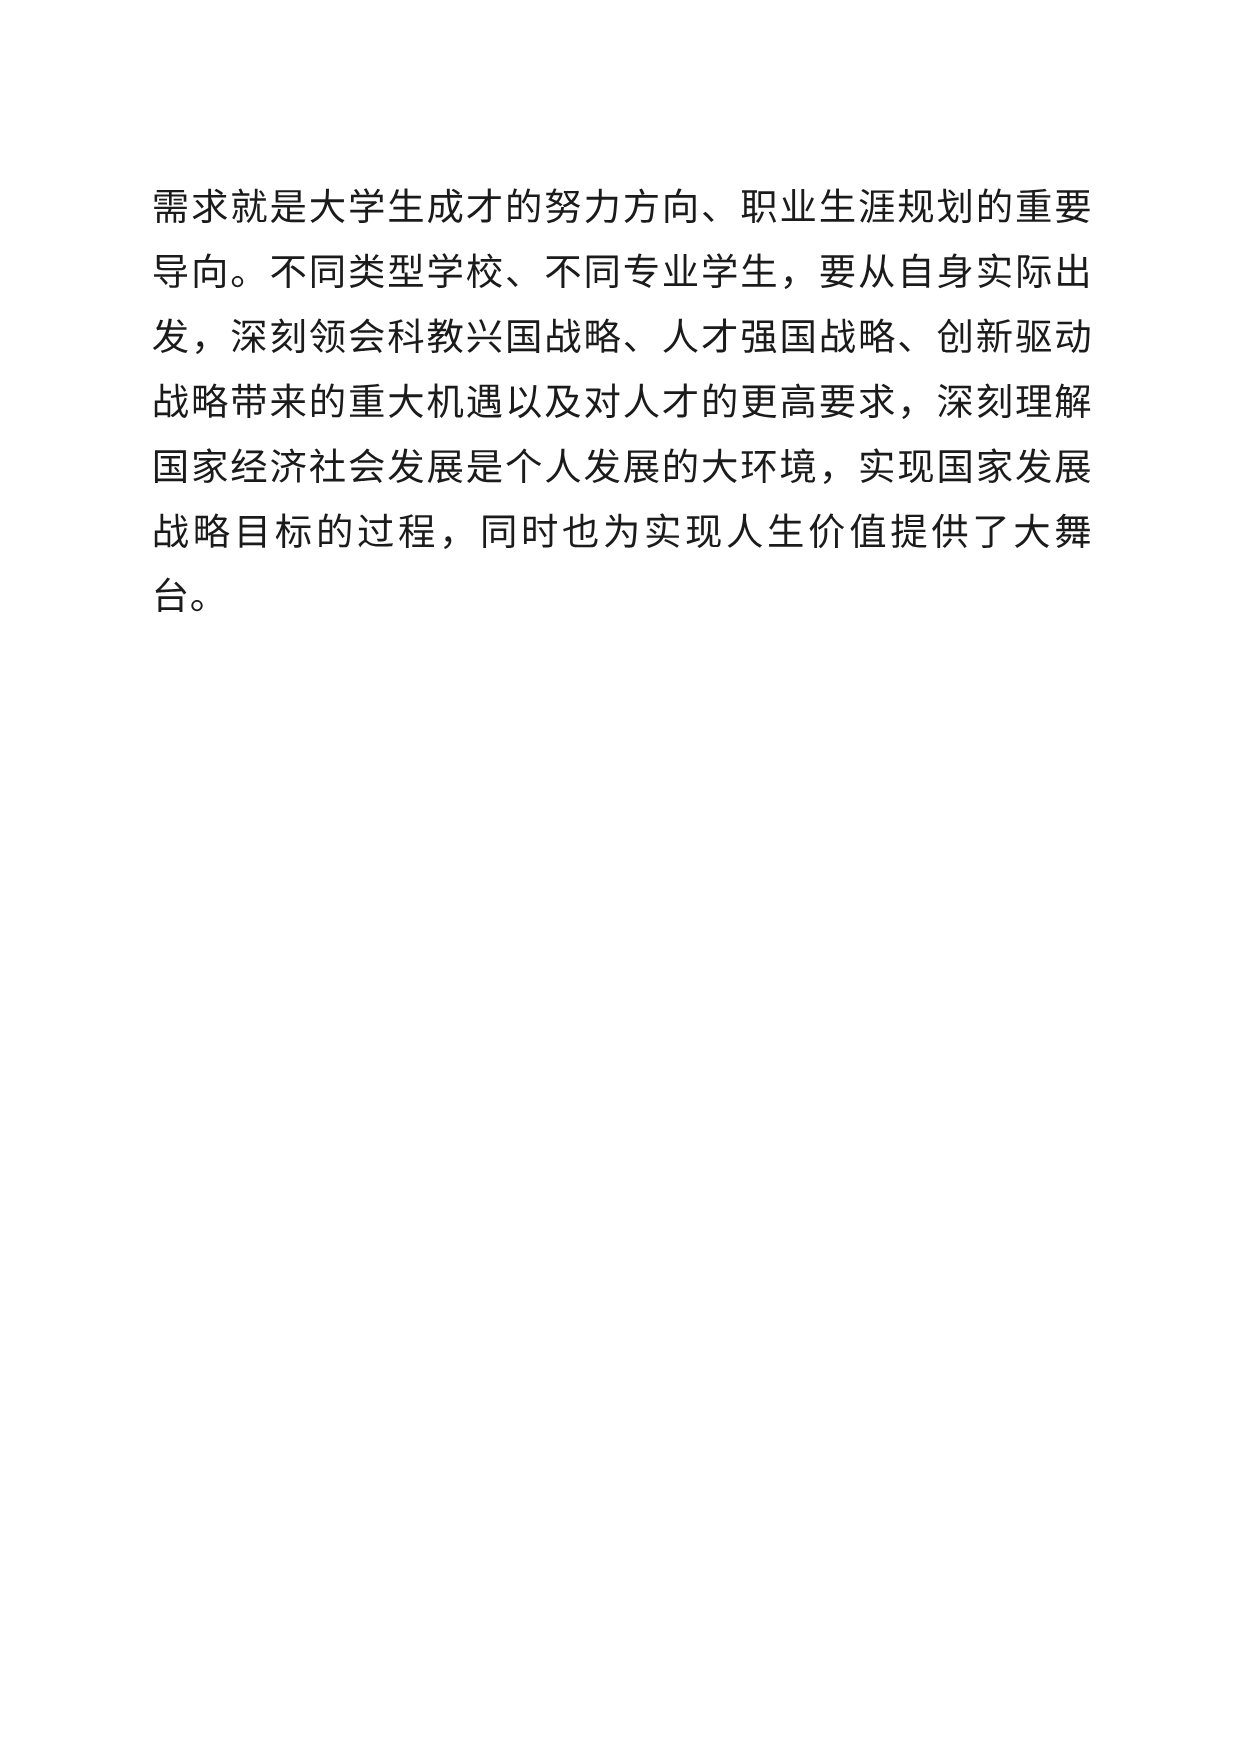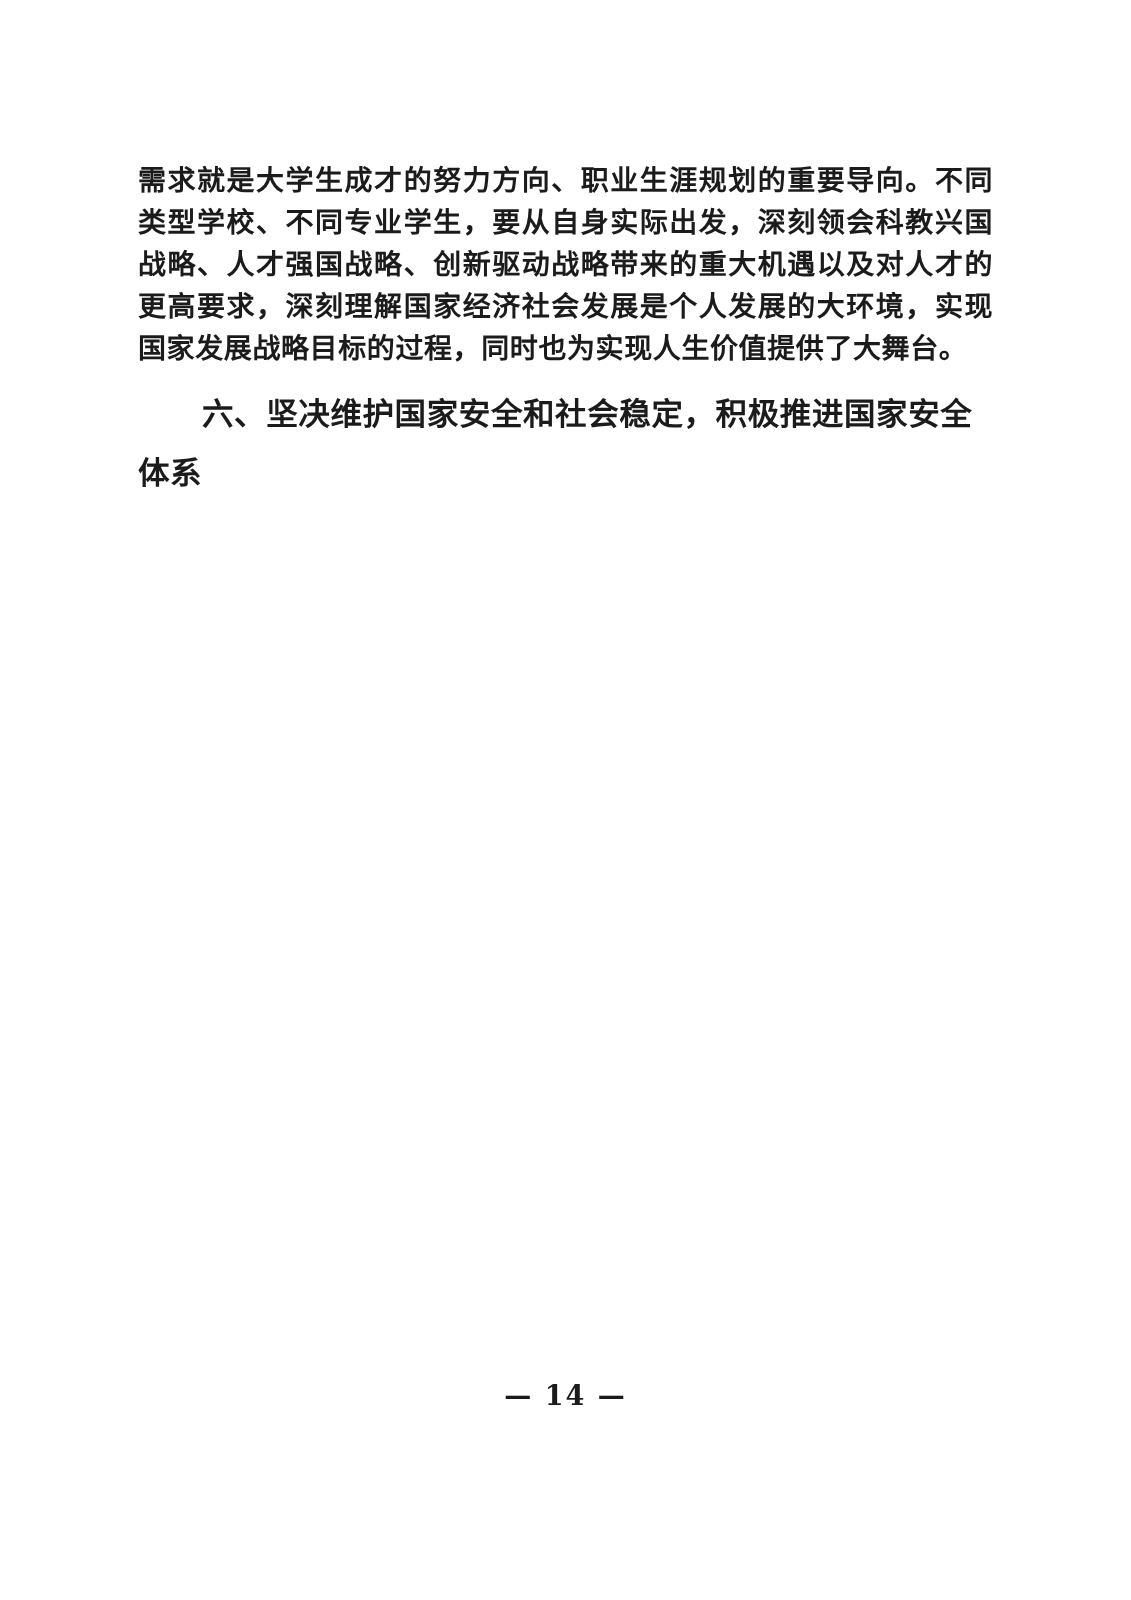--- a/index.html
+++ b/index.html
@@ -18,26 +18,26 @@
     color: #1b1b1b;
   }
   .content {
     position: absolute;
     left: 138px;
     top: 160px;
     width: 855px;
   }
   .para {
     margin: 0 0 2px 0;
-    font-size: 28px;
-    line-height: 42px;
+    font-size: 34px;
+    line-height: 59px;
     letter-spacing: 0.6px;
     text-align: justify;
     text-justify: inter-ideograph;
-    font-weight: 700;
+    font-weight: 400;
   }
   .para.indent {
     text-indent: 64px;
   }
   .heading {
     margin: 8px 0 0 0;
     font-size: 31.5px;
     line-height: 59px;
     letter-spacing: 0.6px;
     font-weight: 700;
@@ -68,19 +68,17 @@
 
   <div class="content">
 
     <p class="para">需求就是大学生成才的努力方向、职业生涯规划的重要导向。不同类型学校、不同专业学生，要从自身实际出发，深刻领会科教兴国战略、人才强国战略、创新驱动战略带来的重大机遇以及对人才的更高要求，深刻理解国家经济社会发展是个人发展的大环境，实现国家发展战略目标的过程，同时也为实现人生价值提供了大舞台。</p>
 
     <div class="spacer-sm"></div>
 
 
 
 
-    <h2 class="heading section">六、坚决维护国家安全和社会稳定，积极推进国家安全体系</h2>
 
   </div>
 
-  <div class="footer">— 14 —</div>
 
 </div>
 
 </body></html>

